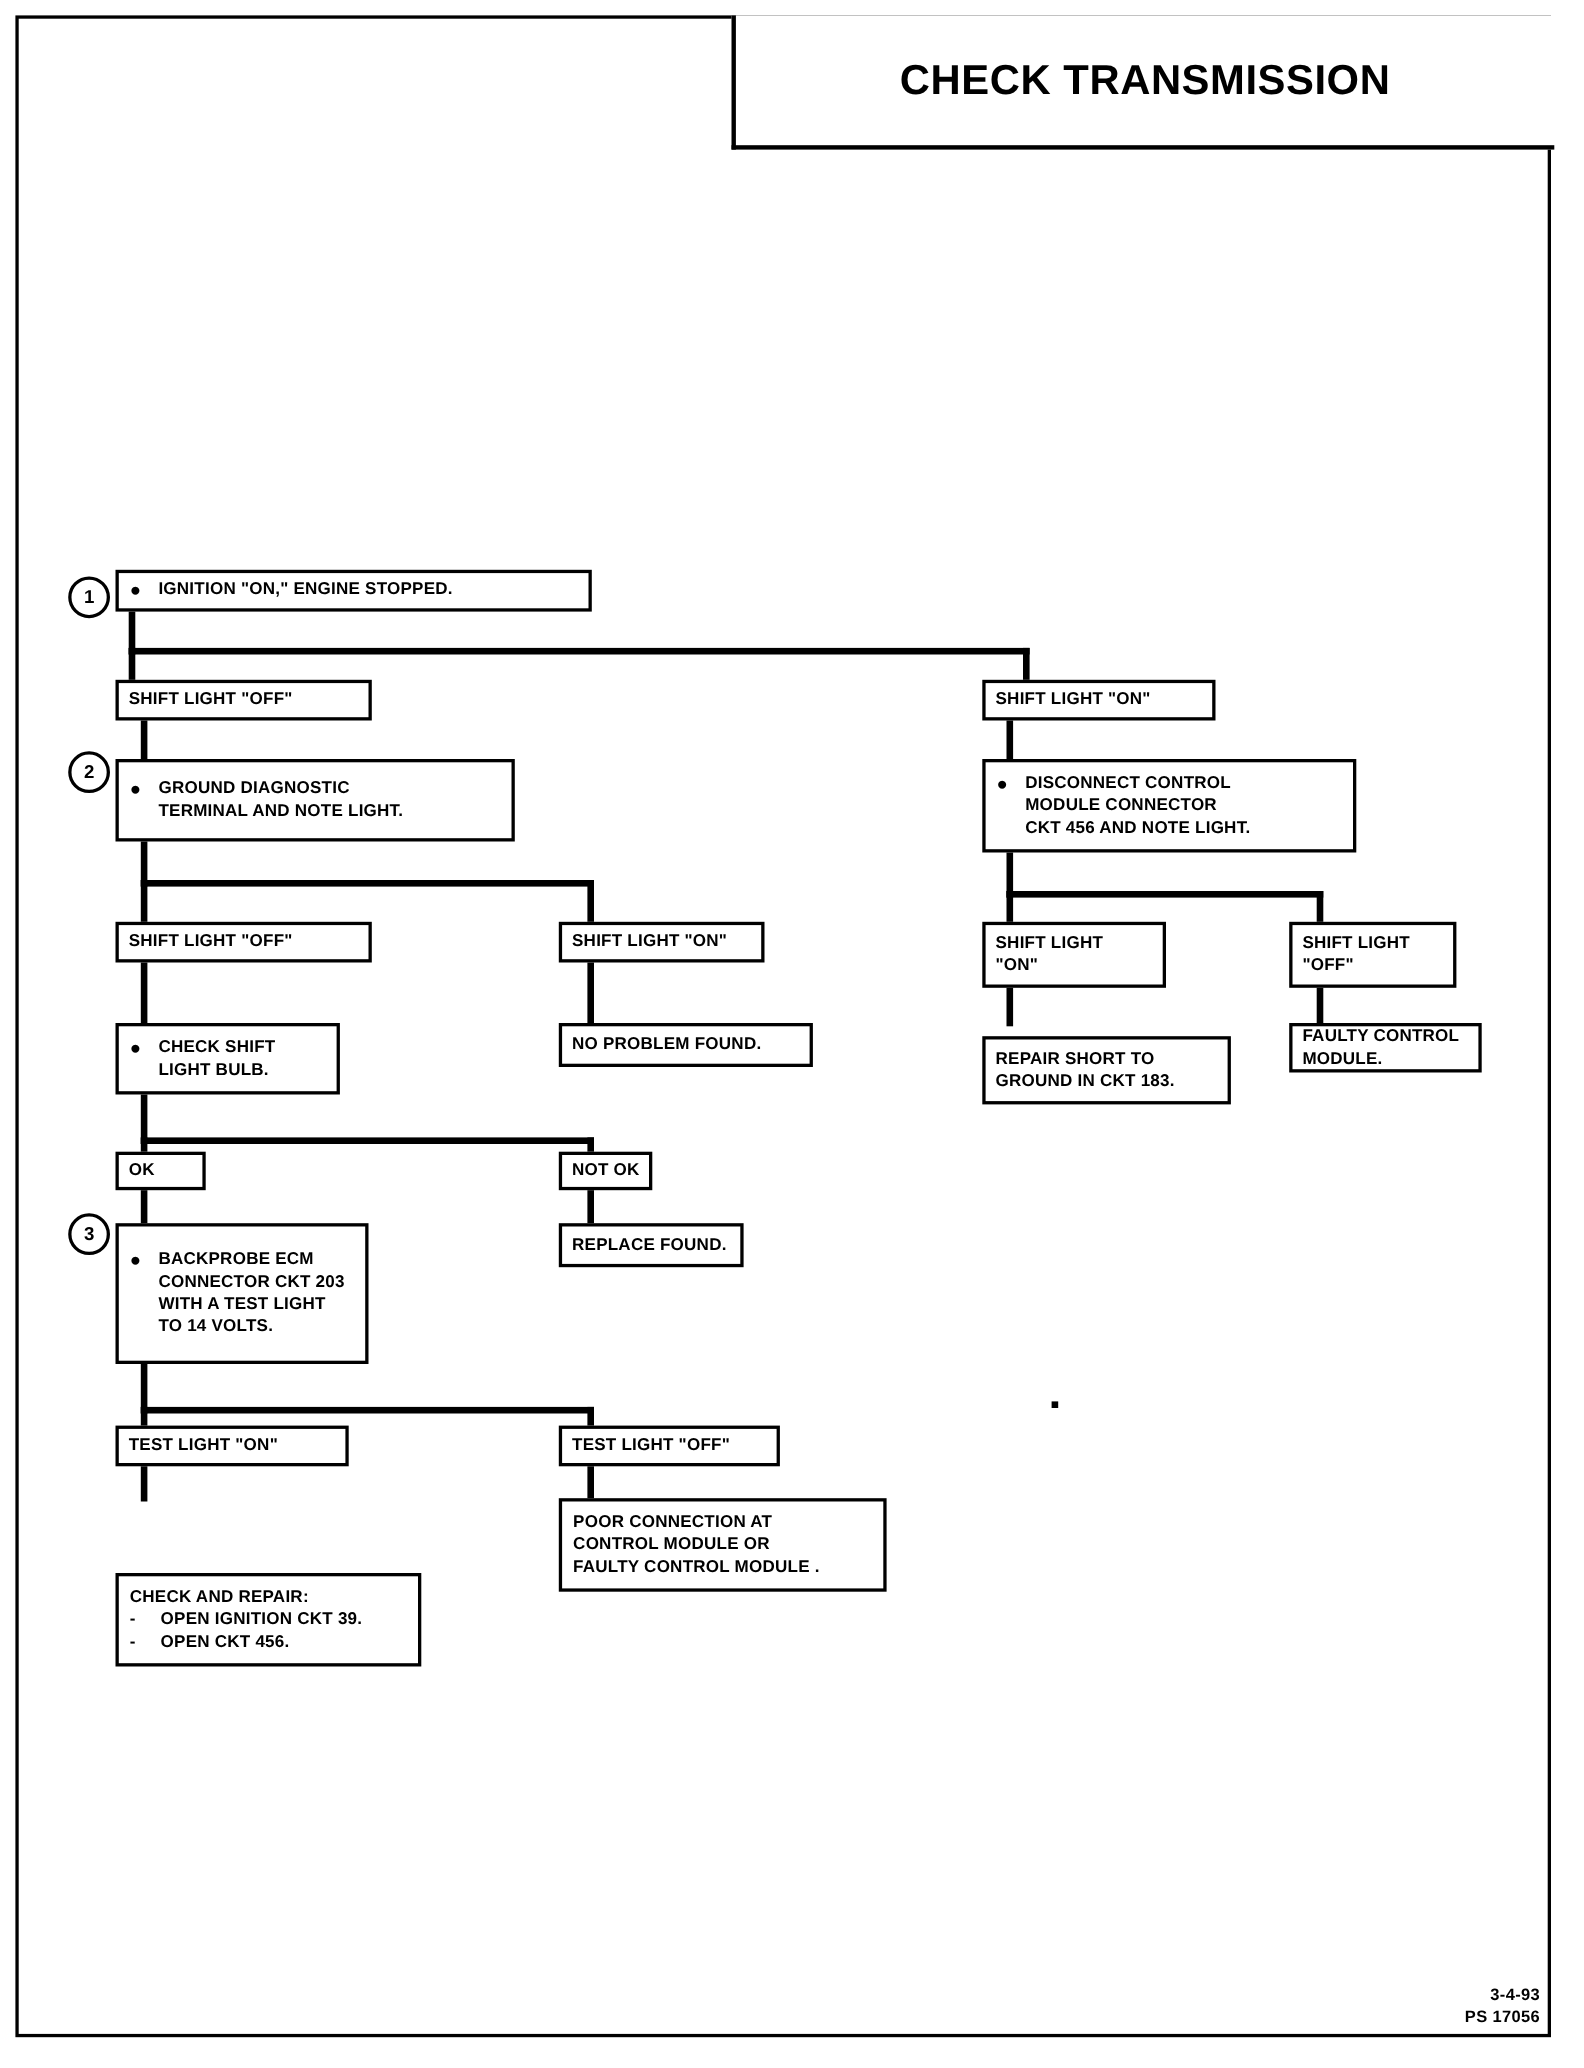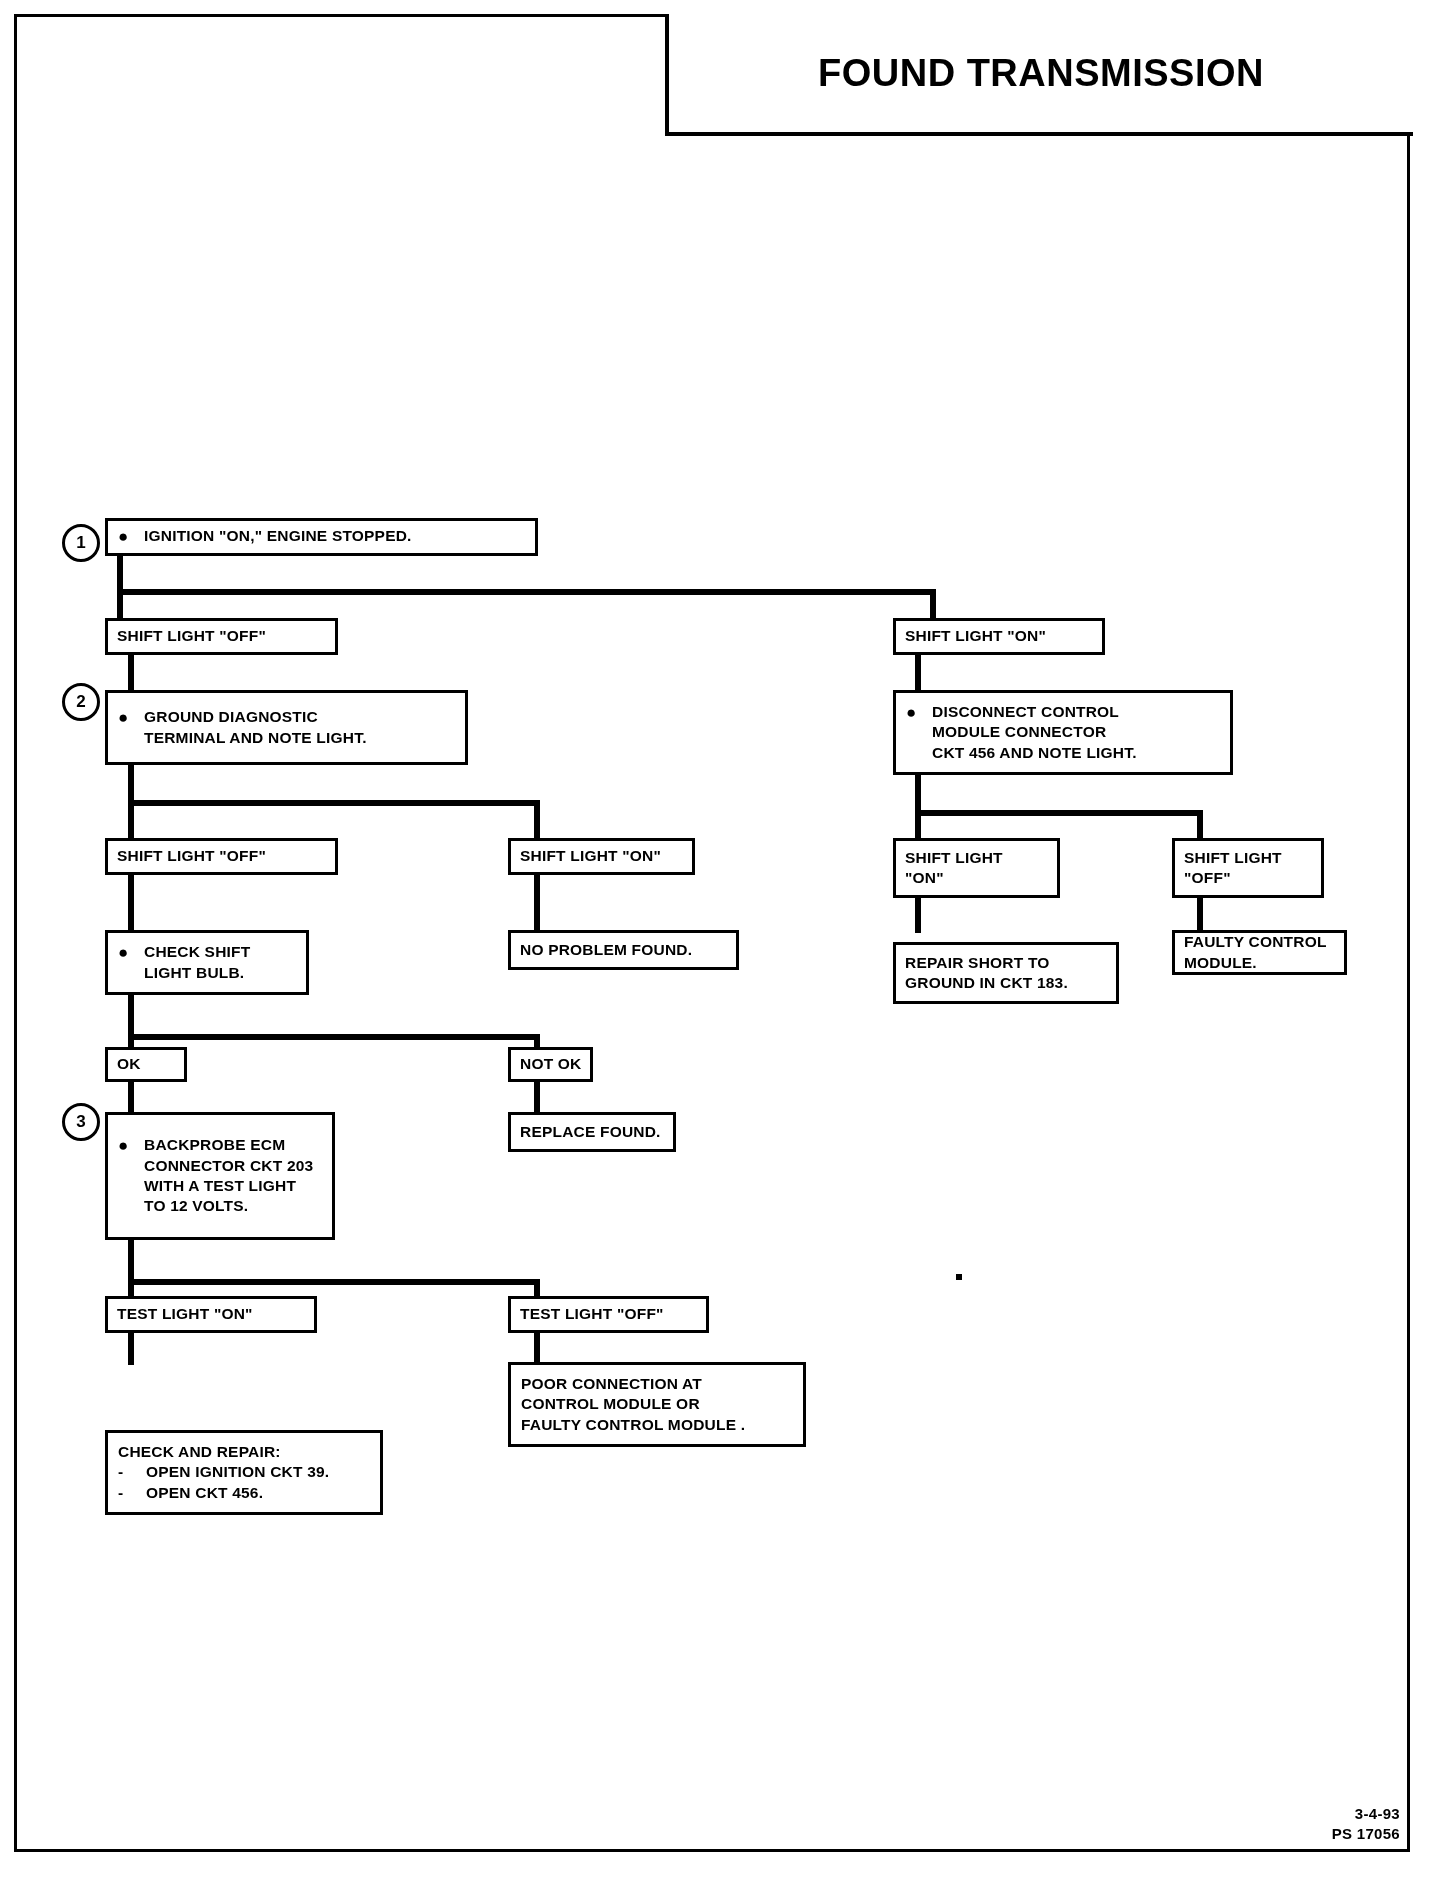--- a/index.html
+++ b/index.html
@@ -146,21 +146,21 @@
   }
 </style>
 </head>
 <body>
 
 <div id="page">
 
   <div id="page-border"></div>
 
   <div id="title-block">
-    <div class="tline">FOUND TRANSMISSION</div>
+    <div class="tline">CHECK TRANSMISSION</div>
   </div>
 
   <div class="vline" style="left:117px; top:553px; height:42px;"></div>
 
   <div class="hline" style="left:117px; top:589px; width:819px;"></div>
 
   <div class="vline" style="left:117px; top:589px; height:32px;"></div>
 
   <div class="vline" style="left:930px; top:589px; height:32px;"></div>
 
@@ -319,21 +319,21 @@
   </div>
 
   <div class="box" style="left:105px; top:1112px; width:230px; height:128px;">
     <div class="inner">
       <div class="bullet-row">
         <span class="bullet">●</span>
         <span class="btext">
           <div>BACKPROBE ECM</div>
           <div>CONNECTOR CKT 203</div>
           <div>WITH A TEST LIGHT</div>
-          <div>TO 12 VOLTS.</div>
+          <div>TO 14 VOLTS.</div>
         </span>
       </div>
     </div>
   </div>
 
   <div class="box label-box" style="left:508px; top:1112px; width:168px; height:40px;">
     <div class="inner"><span>REPLACE FOUND.</span></div>
   </div>
 
   <div class="box label-box" style="left:105px; top:1296px; width:212px; height:37px;">

